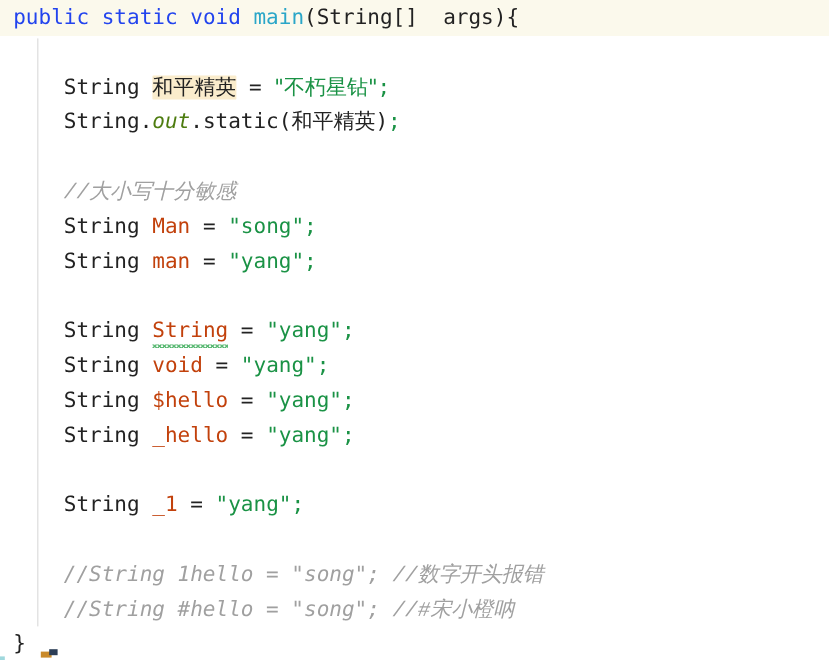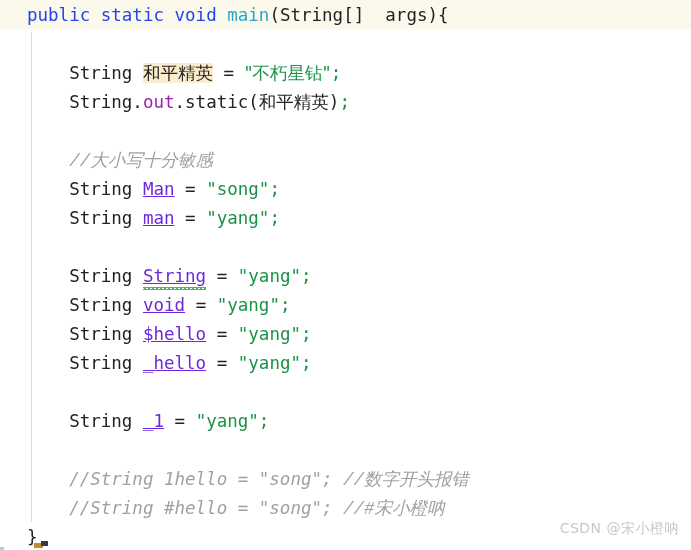--- a/index.html
+++ b/index.html
@@ -80,38 +80,38 @@
     width: 691px;
   }
 
   .line {
     position: relative;
     height: 29px;
     line-height: 29px;
     white-space: pre;
     font-size: 17.5px;
     color: #222222;
-    padding-left: 27px;
+    padding-left: 11px;
   }
   .line.first {
     background: #fbf9ec;
     height: 30px;
     line-height: 30px;
   }
 
   
   .kw      { color: #2244ee; }
   .meth    { color: #2aa6c8; }
   .type    { color: #222222; }
   .plain   { color: #222222; }
-  .ident   { color: #6d28d9; text-decoration: underline; }
+  .ident   { color: #c2410c; }
   .str     { color: #1a9245; }
   .punct   { color: #222222; }
   .semi    { color: #1a9245; }
-  .field   { color: #a21caf; }
+  .field   { color: #4d7c0f; font-style: italic; }
   .cmt     { color: #a0a0a0; font-style: italic; }
   .cjk     { font-family: "DejaVu Sans", "Liberation Sans", sans-serif; }
   .cjk-str { color: #1a9245; font-family: "DejaVu Sans", "Liberation Sans", sans-serif; }
   .cjk-cmt { color: #a0a0a0; font-style: italic; font-family: Liberation Mono, monospace; }
 
   .hl {
     background: #faeccc;
     border-radius: 1px;
   }
 
@@ -189,19 +189,18 @@
     <div class="line"> </div>
 
     <div class="line">    <span class="cmt">//String 1hello = "song"; </span><span class="cjk-cmt">//数字开头报错</span></div>
 
     <div class="line">    <span class="cmt">//String #hello = "song"; </span><span class="cjk-cmt">//#宋小橙呐</span></div>
 
     <div class="line"><span class="punct">}</span></div>
 
   </div>
 
-  <div class="watermark">CSDN @宋小橙呐</div>
 
   <div class="bottom-mark"></div>
   <div class="bottom-mark2"></div>
   <div class="bottom-mark3"></div>
 
 </div>
 
 </body></html>

